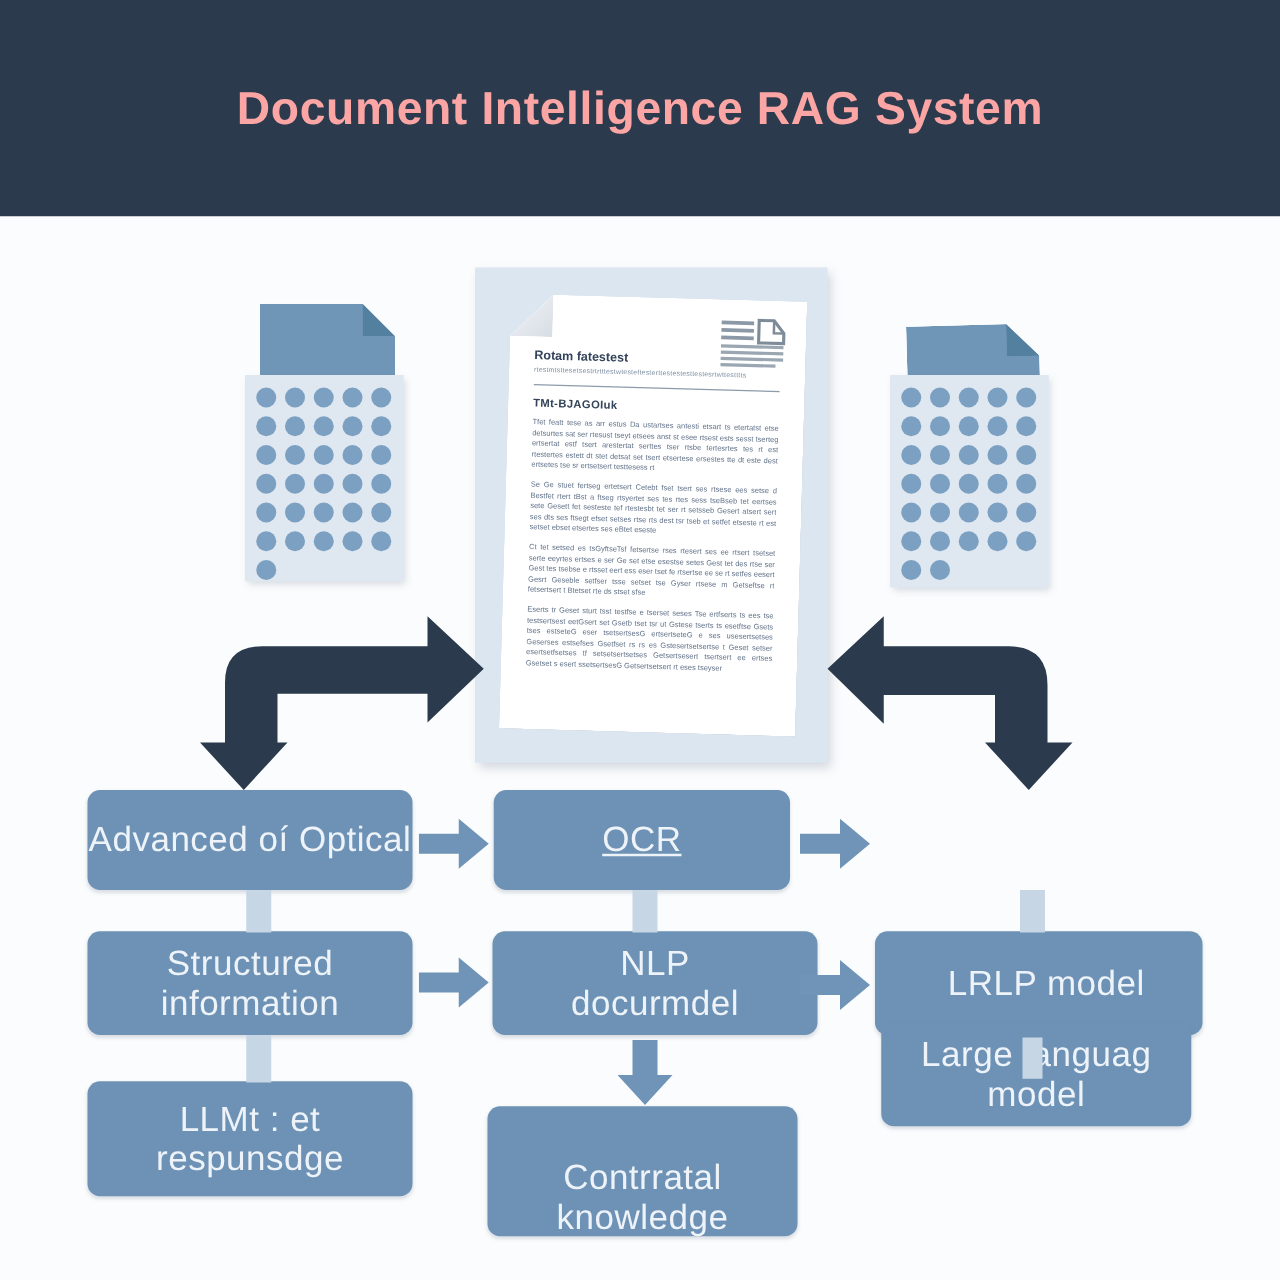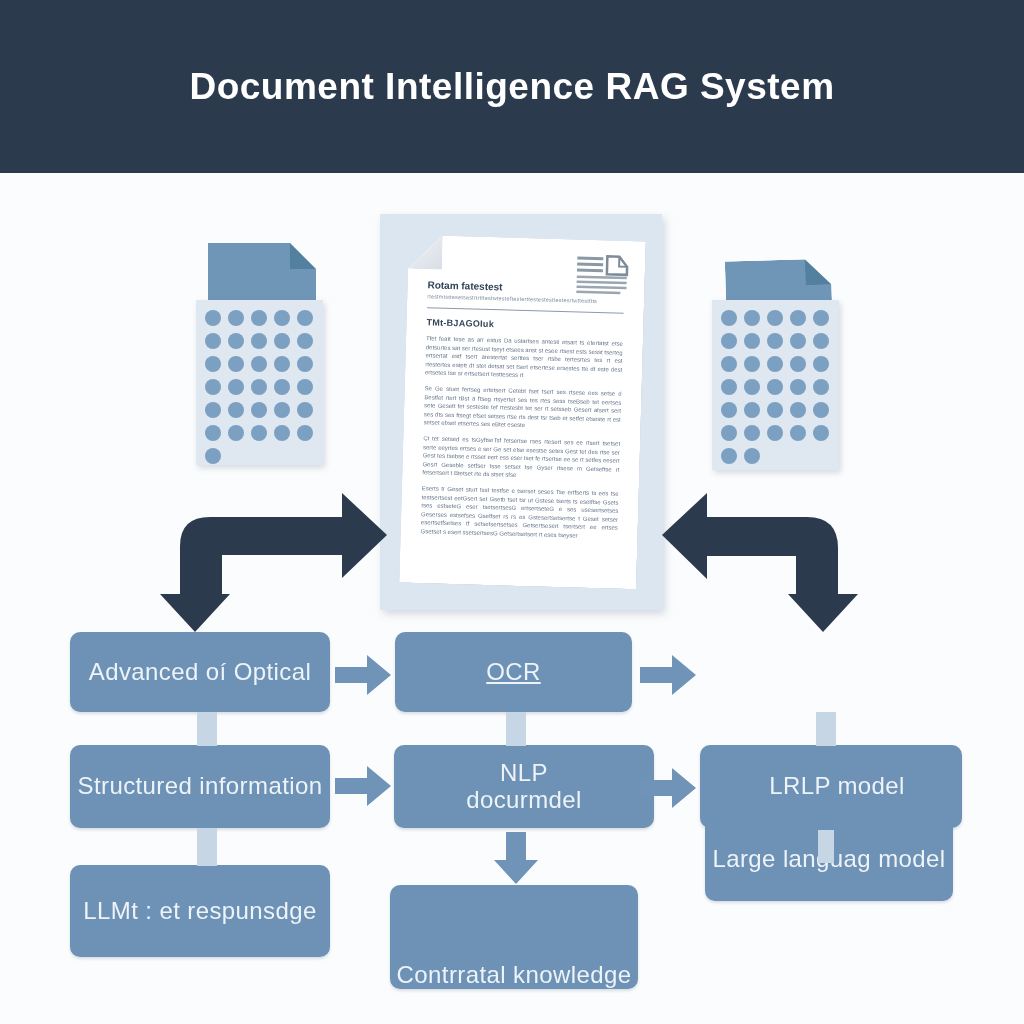--- a/index.html
+++ b/index.html
@@ -1,21 +1,21 @@
 <!DOCTYPE html>
 <html><head>
 <meta charset="utf-8">
 <style>
   html,body{margin:0;padding:0;background:#ffffff;}
   #canvas{position:relative;width:1024px;height:1024px;background:#fbfcfd;overflow:hidden;
           font-family:"Liberation Sans",sans-serif;}
   
   .header{position:absolute;left:0;top:0;width:1024px;height:173px;background:#2b3a4c;
           display:flex;align-items:center;justify-content:center;}
-  .header h1{margin:0;color:#ffffff;font-size:37px;font-weight:bold;letter-spacing:.5px;}
+  .header h1{margin:0;color:#fca5a5;font-size:37px;font-weight:bold;letter-spacing:.5px;}
   
   .blue-paper{position:absolute;background:#6f95b7;}
   .blue-paper .fold{position:absolute;top:0;right:0;width:26px;height:26px;background:#54809f;
                     clip-path:polygon(0 0,100% 100%,0 100%);}
   .cut-tr{clip-path:polygon(0 0,calc(100% - 26px) 0,100% 26px,100% 100%,0 100%);}
   .dot-panel{position:absolute;background:#dfe7f0;box-shadow:2px 3px 6px rgba(120,135,155,.28);
              display:flex;flex-wrap:wrap;align-content:flex-start;gap:7px;padding:10px 9px;box-sizing:border-box;}
   .dot-panel .dot{width:16px;height:16px;border-radius:50%;background:#7ba0c1;flex:0 0 auto;}
   
   .center-panel{position:absolute;left:380px;top:214px;width:282px;height:396px;background:#dce6f1;
@@ -30,21 +30,21 @@
   .paper-title{font-size:10px;font-weight:bold;color:#33445a;margin:0 0 3px 0;}
   .paper-subtitle{font-size:5.5px;color:#7b8ca0;white-space:nowrap;overflow:hidden;margin:0 0 8px 0;letter-spacing:.2px;}
   .paper-hr{border:none;border-top:1px solid #8d9aa9;margin:0 0 9px 0;}
   .paper-heading{font-size:9px;font-weight:bold;color:#33445a;margin:0 0 7px 0;letter-spacing:.3px;}
   .paper-body p{font-size:6px;line-height:8.6px;color:#64748b;text-align:justify;margin:0 0 7px 0;}
   .doc-icon{position:absolute;right:16px;top:14px;}
   
   .elbow{position:absolute;width:245px;height:145px;}
   
   .fbox{position:absolute;background:#6d92b5;border-radius:10px;display:flex;flex-direction:column;
-        align-items:center;justify-content:center;color:#edf3f8;font-size:24px;letter-spacing:.4px;
+        align-items:center;justify-content:center;color:#edf3f8;font-size:28px;letter-spacing:.4px;
         text-align:center;line-height:1.12;box-shadow:0 2px 3px rgba(120,135,155,.25);}
   
   .vbar{position:absolute;background:#c7d6e5;}
   .harrow,.varrow{position:absolute;}
 </style>
 </head>
 <body>
 
 <div id="canvas">
 

